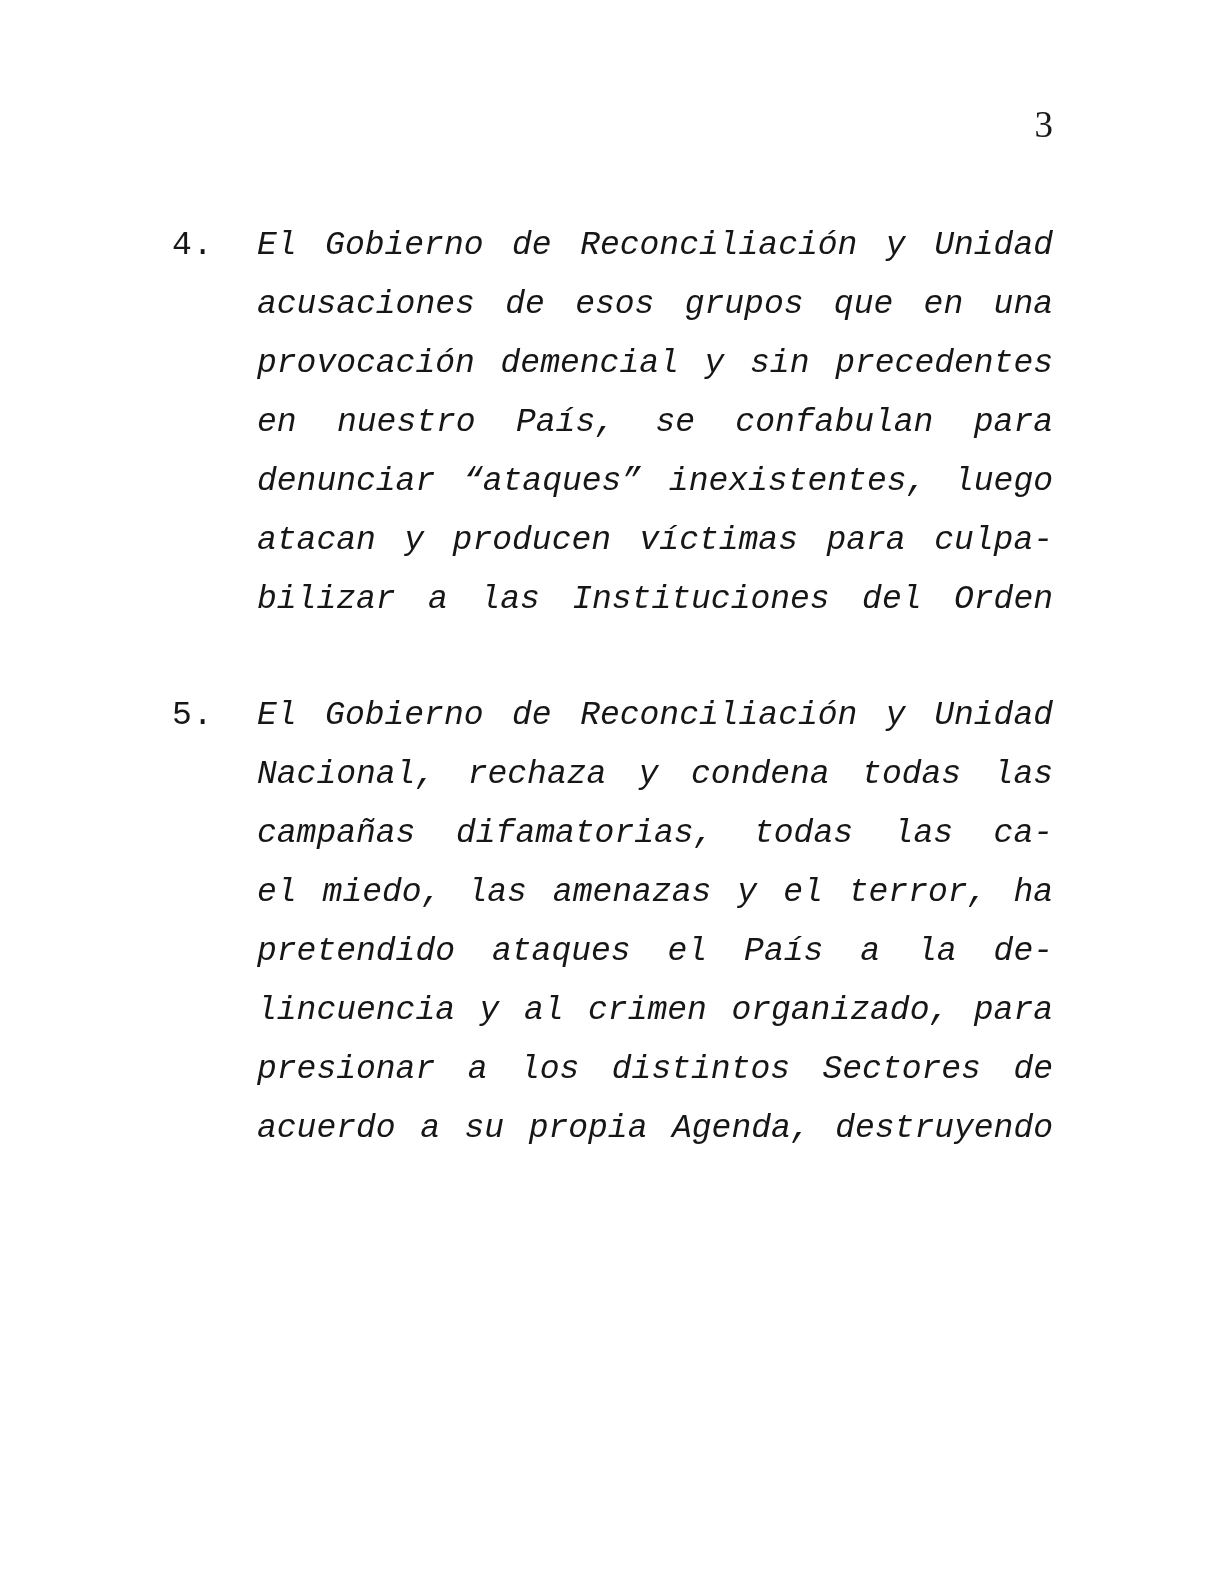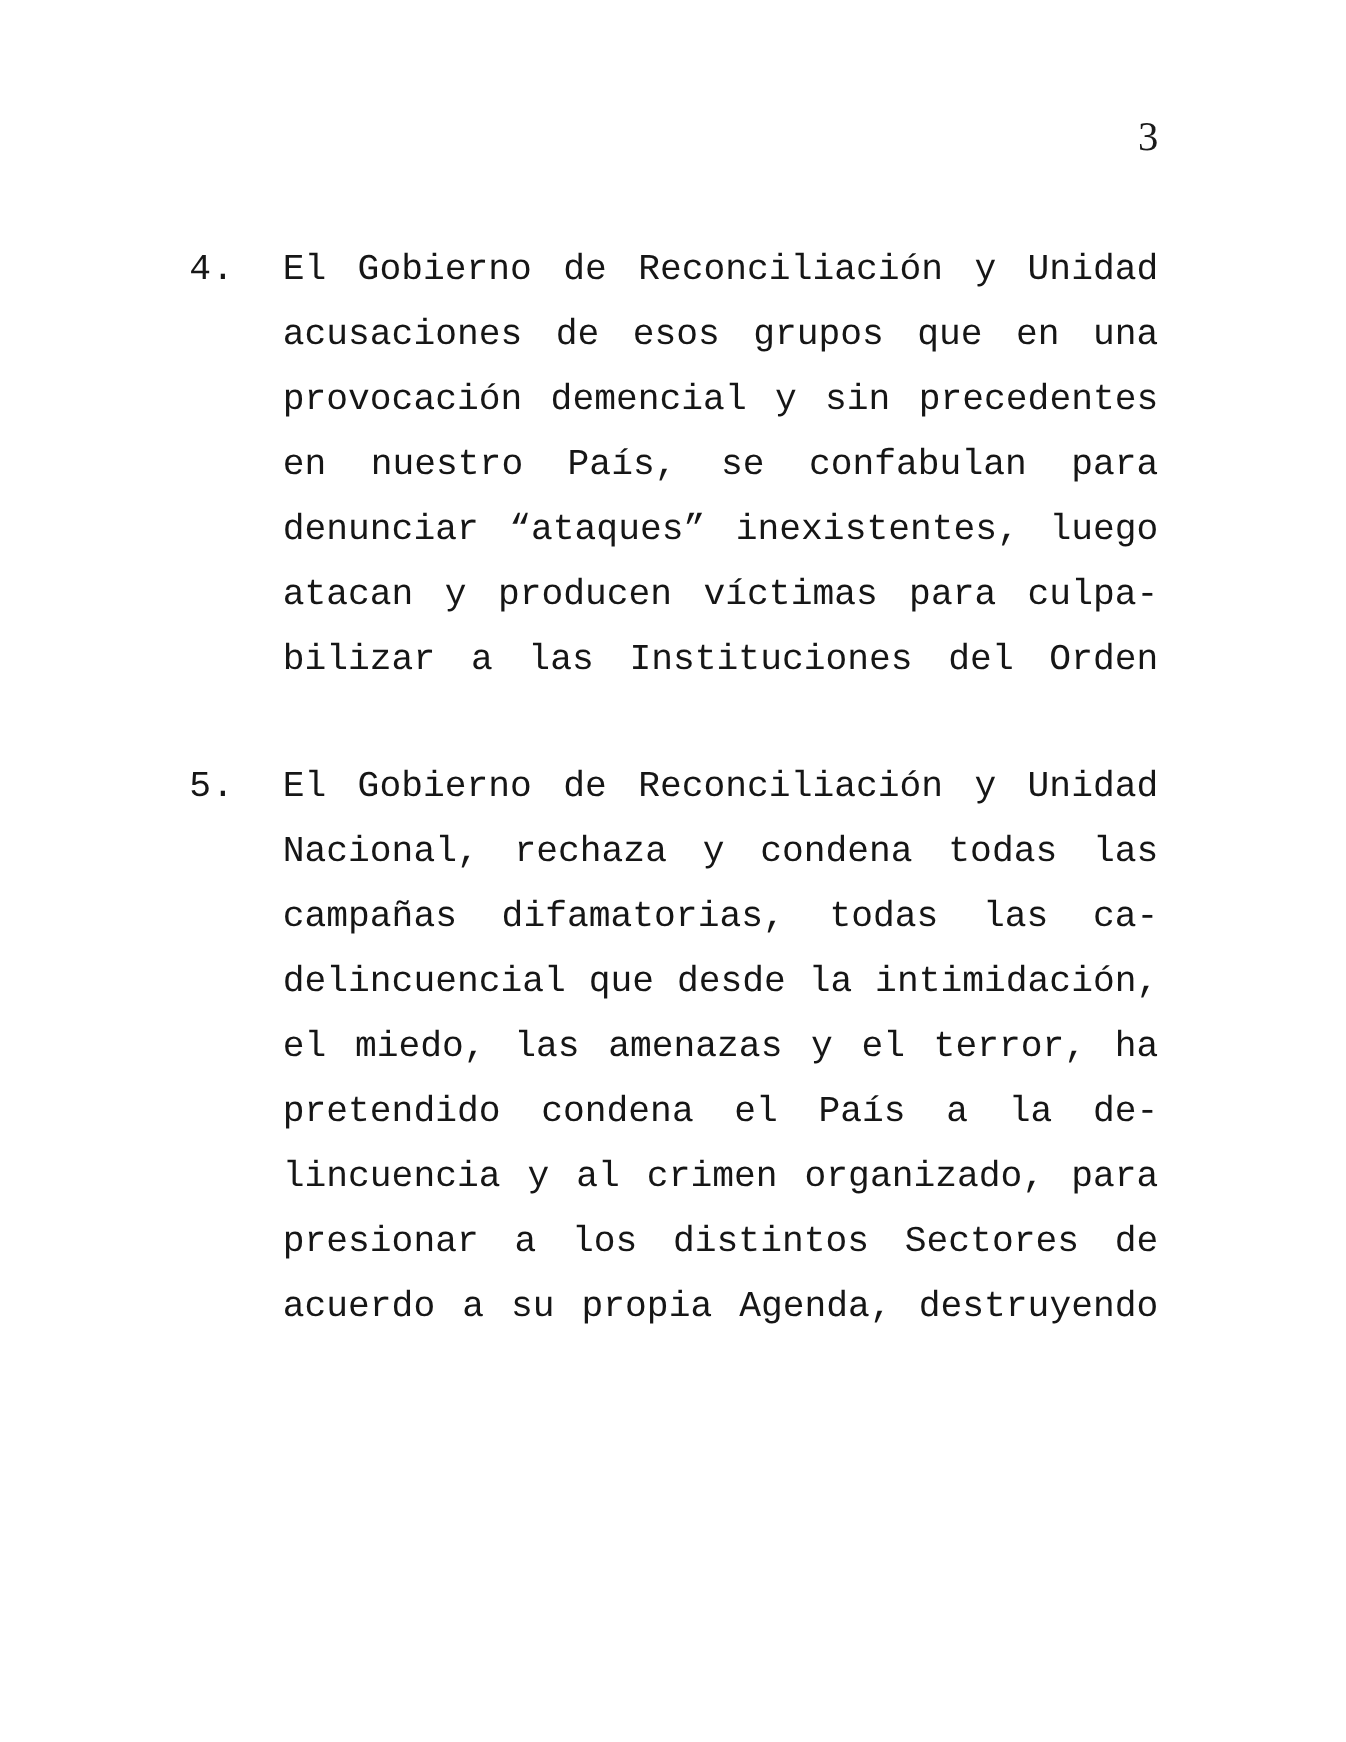--- a/index.html
+++ b/index.html
@@ -43,20 +43,21 @@
   .marker {
     position: absolute;
     left: 0;
     top: 0;
     letter-spacing: 1px;
   }
   .line {
     text-align: justify;
     text-align-last: justify;
     white-space: normal;
+    font-style: italic;
   }
   .line.flush-left {
     text-align-last: left;
   }
 </style>
 </head>
 <body>
 
 <div class="page">
 
@@ -73,22 +74,21 @@
       <div class="line">denunciar “ataques” inexistentes, luego</div>
       <div class="line">atacan y producen víctimas para culpa-</div>
       <div class="line">bilizar a las Instituciones del Orden</div>
     </div>
 
     <div class="para">
       <span class="marker">5.</span>
       <div class="line">El Gobierno de Reconciliación y Unidad</div>
       <div class="line">Nacional, rechaza y condena todas las</div>
       <div class="line">campañas difamatorias, todas las ca-</div>
-      <div class="line">delincuencial que desde la intimidación,</div>
       <div class="line">el miedo, las amenazas y el terror, ha</div>
-      <div class="line">pretendido condena el País a la de-</div>
+      <div class="line">pretendido ataques el País a la de-</div>
       <div class="line">lincuencia y al crimen organizado, para</div>
       <div class="line">presionar a los distintos Sectores de</div>
       <div class="line">acuerdo a su propia Agenda, destruyendo</div>
     </div>
 
   </div>
 </div>
 
 </body></html>

